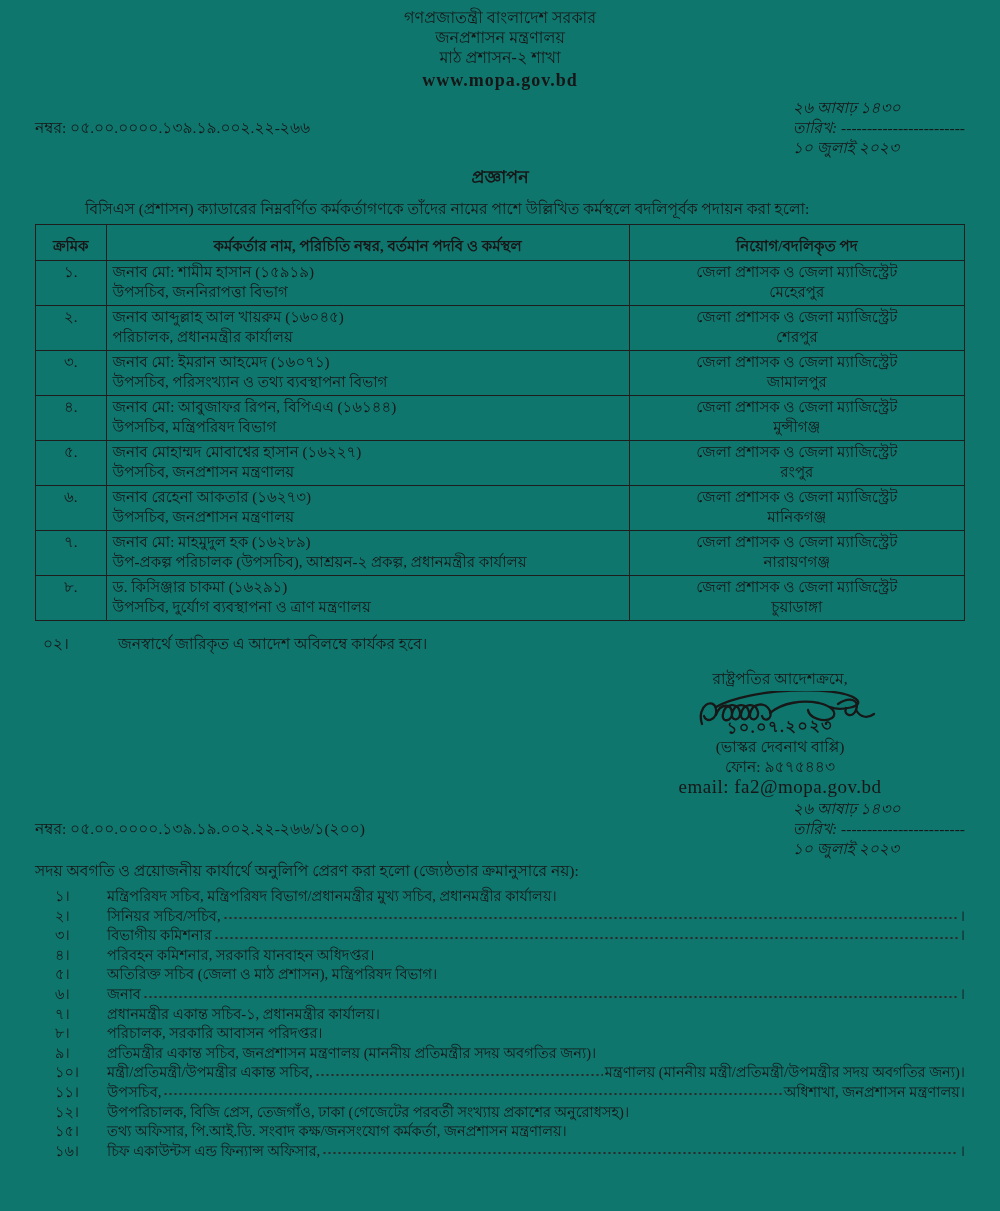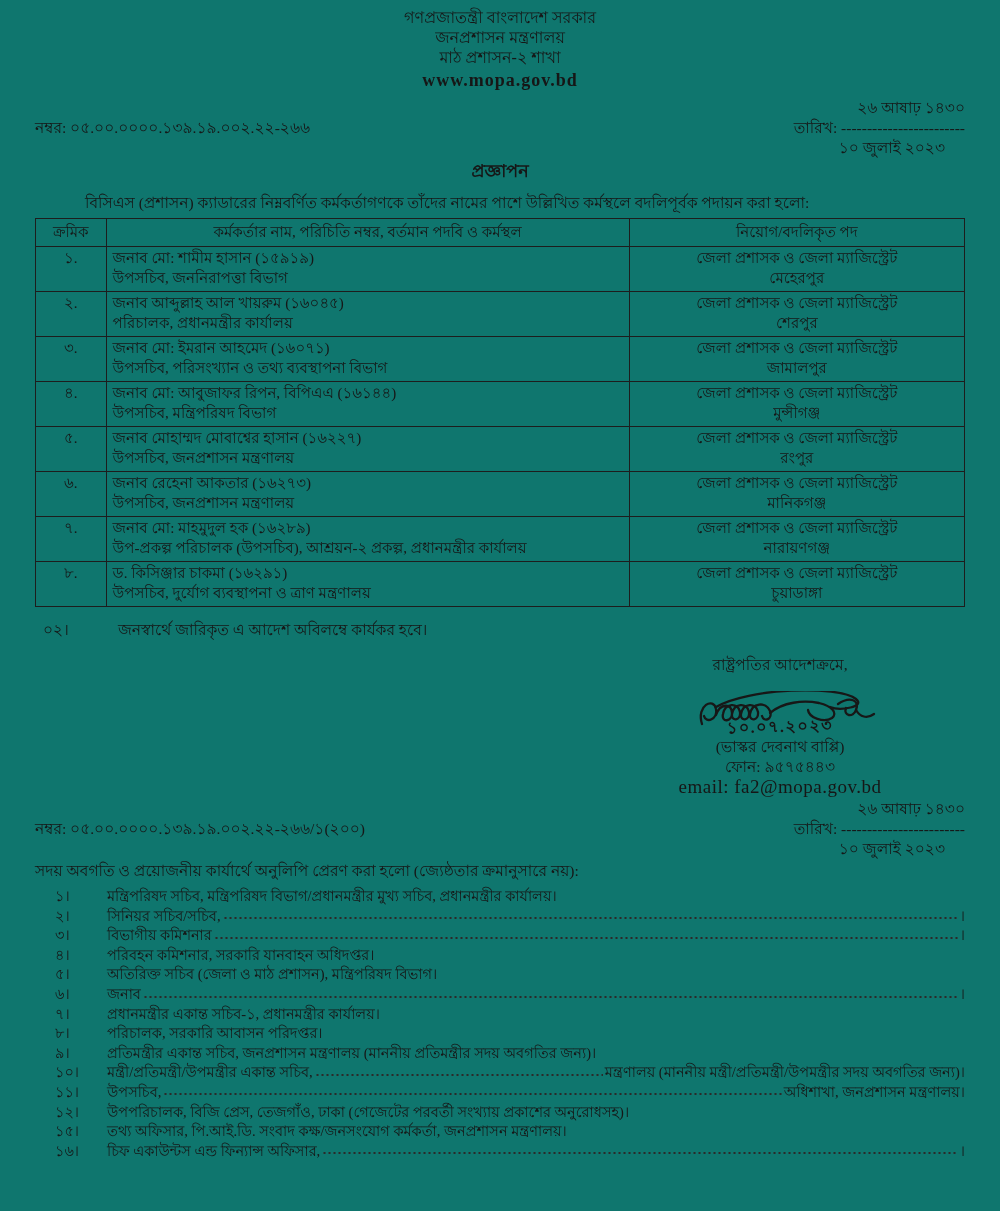--- a/index.html
+++ b/index.html
@@ -8,42 +8,42 @@
   .page{width:1000px;height:1211px;background:#0f766e;box-sizing:border-box;
         padding:8px 35px 0 35px;position:relative;}
 
   
   .hdr{text-align:center;font-size:16px;line-height:20px;}
   .hdr .site{font-size:18px;font-weight:600;letter-spacing:1px;margin-top:2px;}
 
   
   .ref-row{display:flex;justify-content:space-between;align-items:center;
            margin-top:8px;font-size:15.5px;line-height:20px;}
-  .ref-row .dates{text-align:right;}
+  .ref-row .dates{font-style:italic;}
   .ref-row .greg{padding-right:20px;}
 
-  .title{text-align:center;font-weight:bold;font-size:17.5px;margin-top:0;line-height:26px;}
+  .title{text-align:center;font-weight:bold;font-size:17.5px;margin-top:6px;line-height:26px;}
   .intro{margin:8px 0 0 0;text-indent:50px;font-size:15.5px;line-height:22px;}
 
   
   table{width:100%;border-collapse:collapse;margin-top:4px;font-size:15px;table-layout:fixed;}
   th,td{border:1.6px solid #1d1d1d;padding:2px 6px 3px 6px;vertical-align:top;}
-  th{font-weight:400;line-height:21px;padding-top:3px;}
+  th{font-weight:700;line-height:21px;padding-top:11px;}
   td{line-height:19.5px;height:37px;}
   .c-serial{text-align:center;}
   .c-post{text-align:center;}
 
   
   .para2{margin-top:12px;font-size:15.5px;line-height:22px;margin-left:8px;}
   .para2 .p2num{display:inline-block;width:75px;}
 
   
   .sigwrap{width:340px;margin:14px 15px 0 auto;text-align:center;
            font-size:15.5px;line-height:20px;}
-  .orderby{margin-bottom:16px;}
+  .orderby{margin-bottom:2px;}
   .scribble{height:42px;}
   .scribble svg{display:block;margin:0 auto;transform:translateX(8px);}
   .handdate{margin-top:-16px;font-weight:bold;font-size:16px;letter-spacing:1.5px;
             transform:rotate(-1.5deg);}
   .mail{font-size:19px;margin-top:0;letter-spacing:0.5px;}
 
   
   .dist-head{margin-top:2px;font-size:15.5px;line-height:20px;}
   .dist-list{margin-top:6px;}
   .dist-item{display:flex;font-size:14.5px;line-height:19.6px;white-space:nowrap;}

